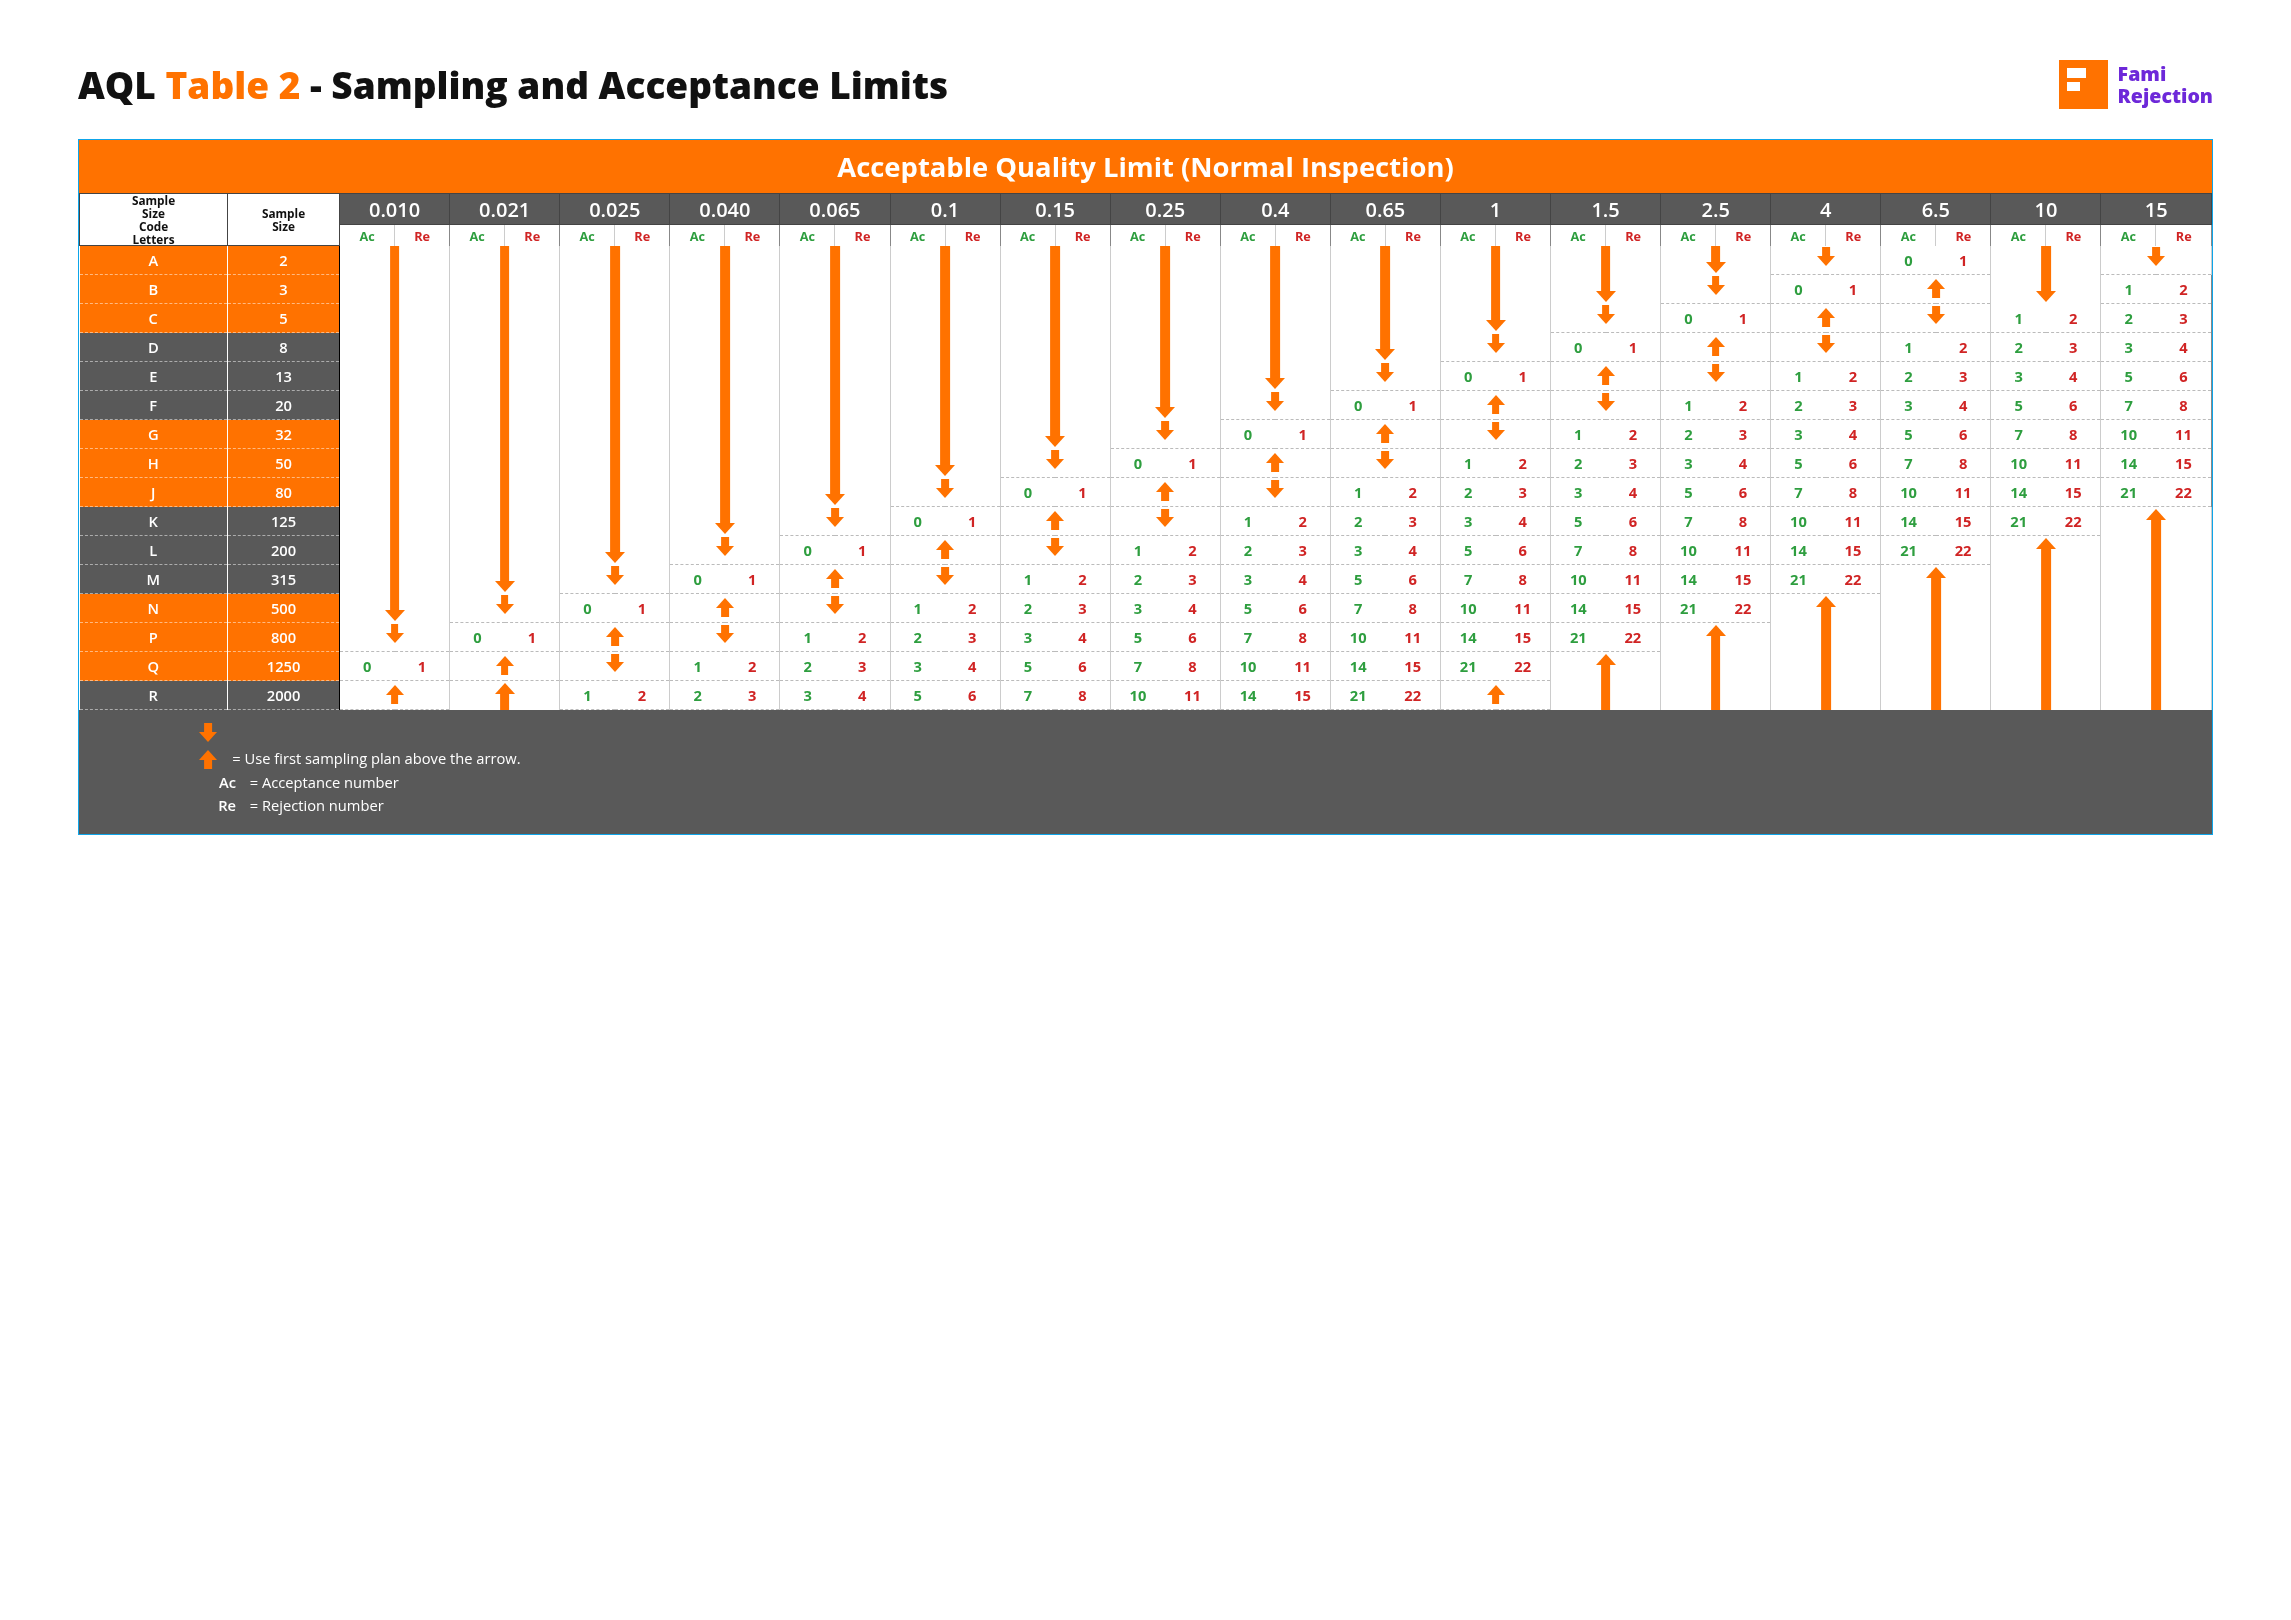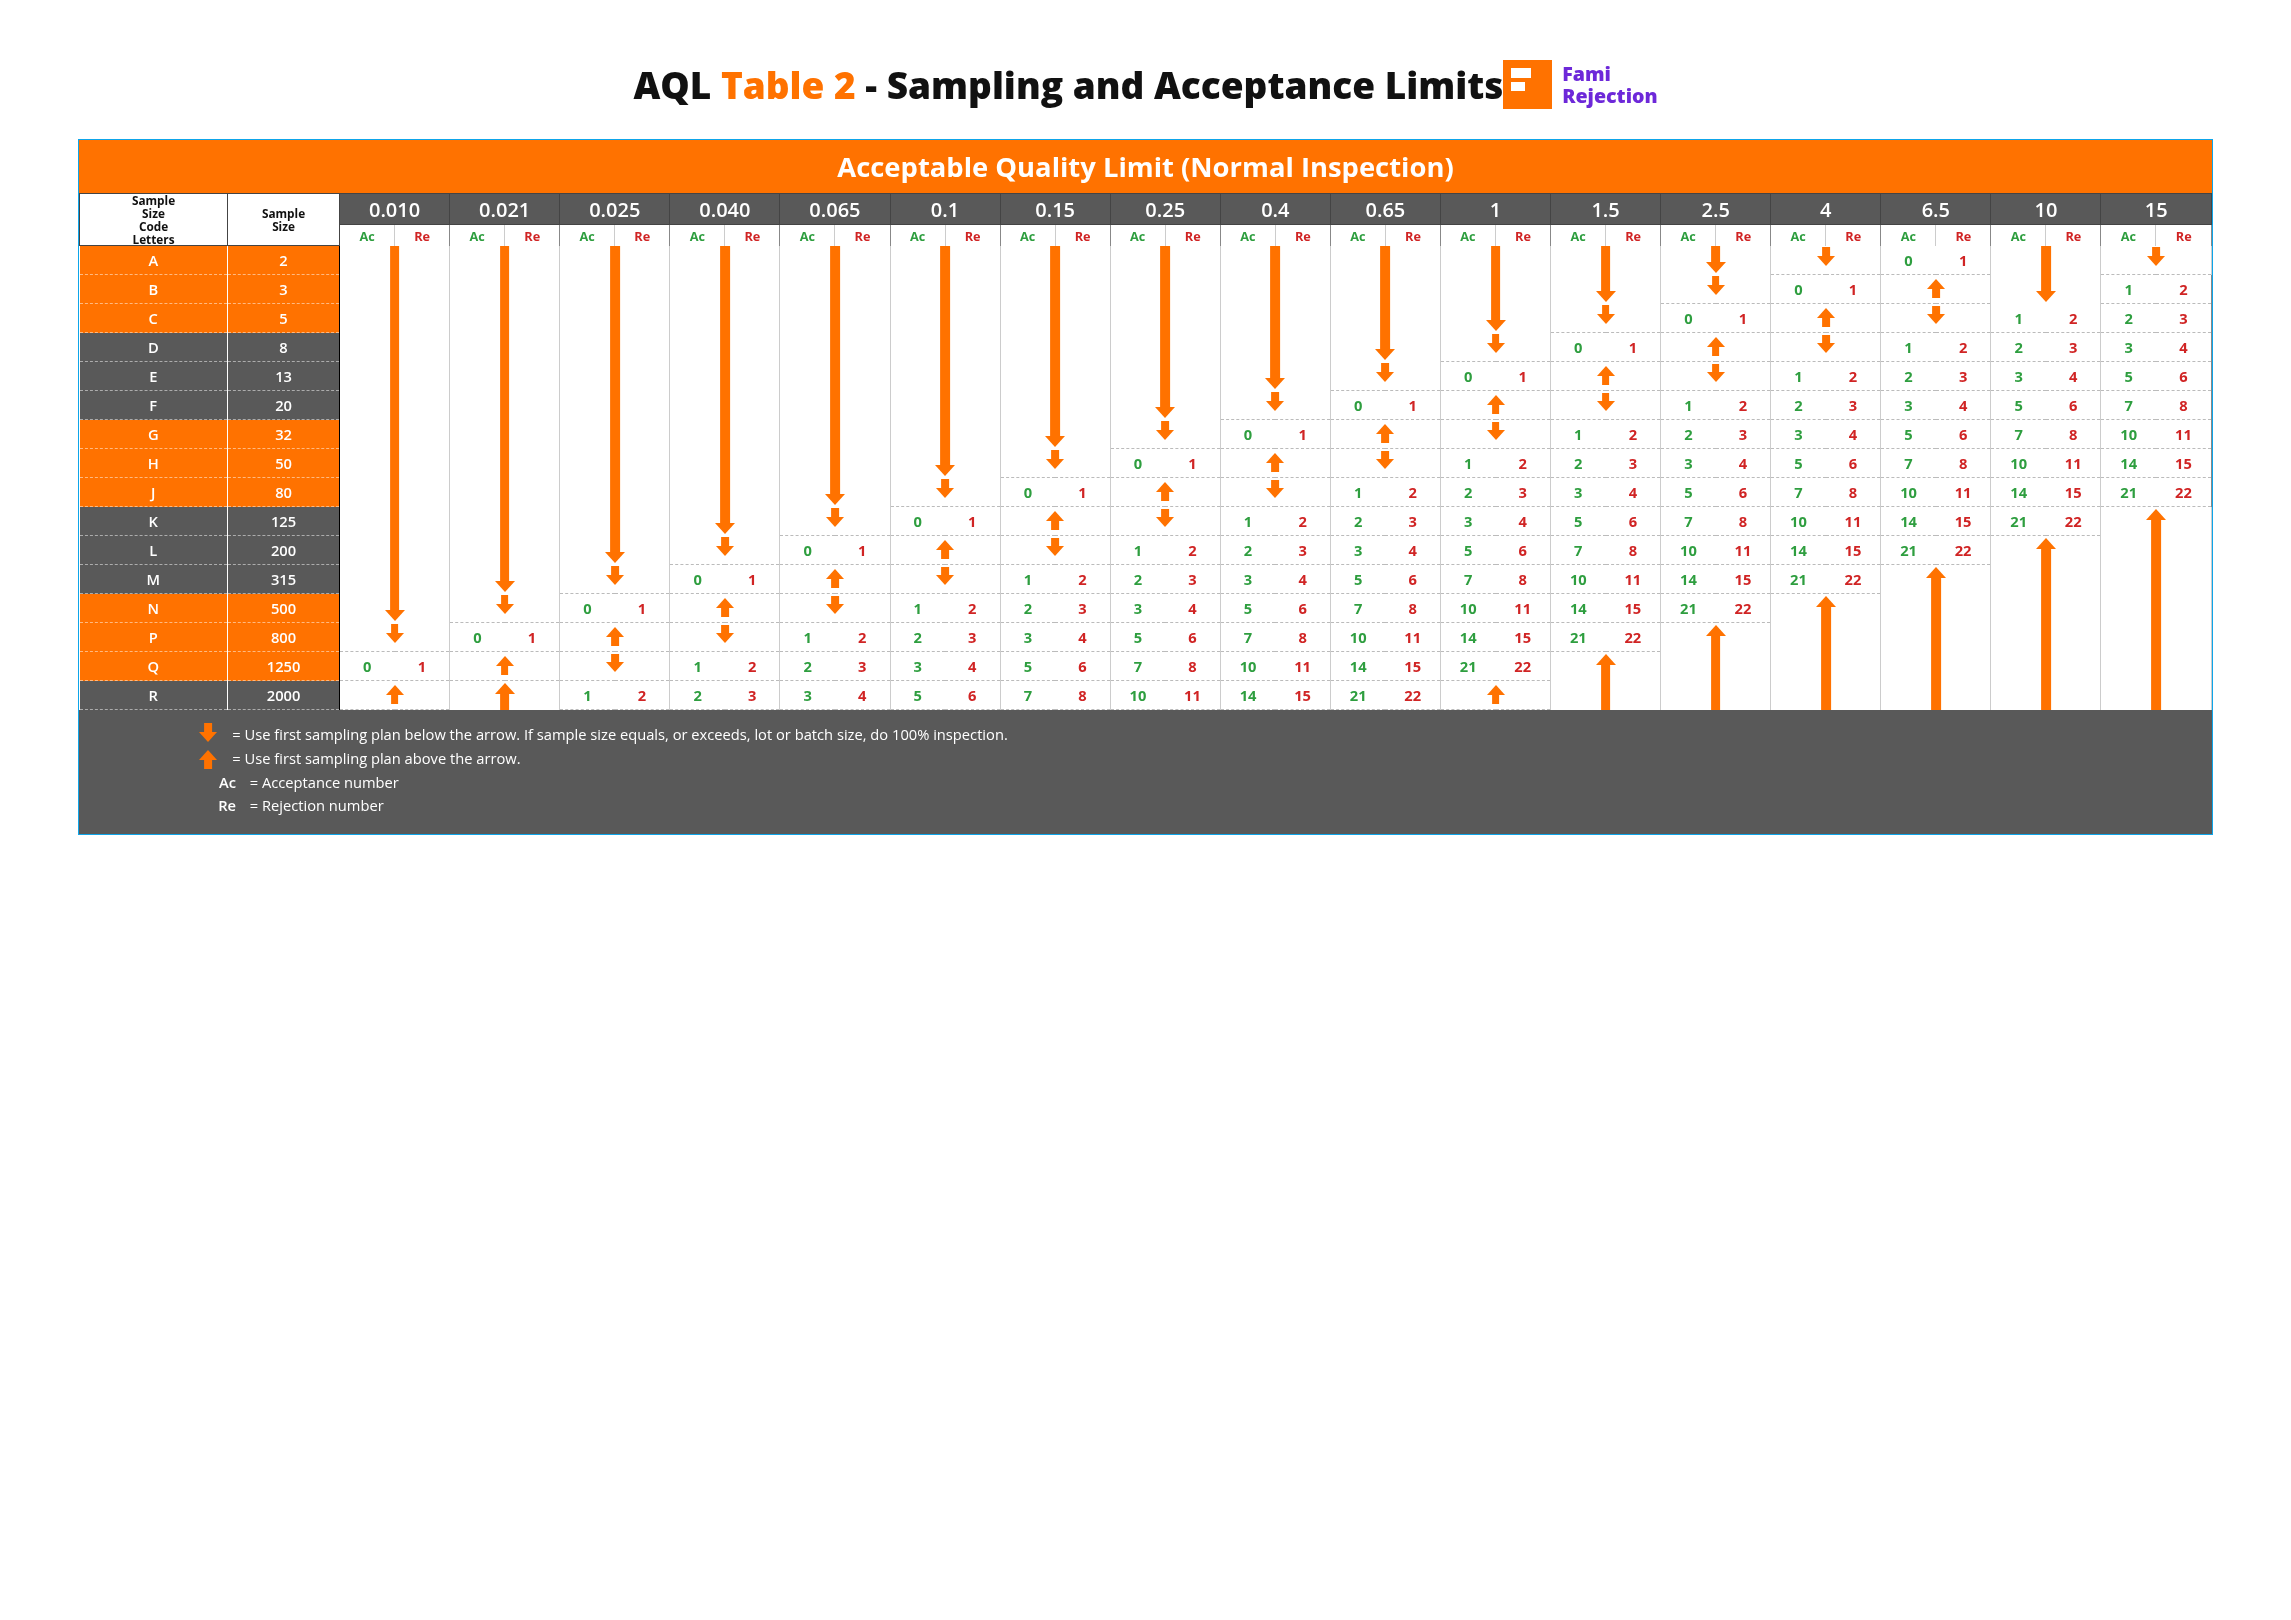--- a/index.html
+++ b/index.html
@@ -6,21 +6,21 @@
   body {
     margin: 0;
     padding: 59px 78px;
     font-family: "Open Sans", Arial, sans-serif;
     background: #fff;
     color: #111;
   }
   .header-row {
     display: flex;
     align-items: center;
-    justify-content: center;
+    justify-content: space-between;
     margin-bottom: 29px;
   }
   h1 {
     font-size: 37px;
     font-weight: 800;
     margin: 0;
   }
   h1 .orange-text { color: #ff7200; }
   .logo {
     display: flex;
@@ -1044,21 +1044,20 @@
           </td>
           <td colspan="2" class="arrow-cell">
             <span class="shaft"></span>
           </td>
         </tr>
       </tbody>
     </table>
   <div class="legend">
     <div class="legend-row">
       <span class="short-arrow down"></span>
-      <span>= Use first sampling plan below the arrow.  If sample size equals, or exceeds, lot or batch size, do 100% inspection.</span>
     </div>
     <div class="legend-row">
       <span class="short-arrow up"></span>
       <span>= Use first sampling plan above the arrow.</span>
     </div>
     <div class="legend-row">
       <span class="legend-label">Ac</span>
       <span>= Acceptance number</span>
     </div>
     <div class="legend-row">

